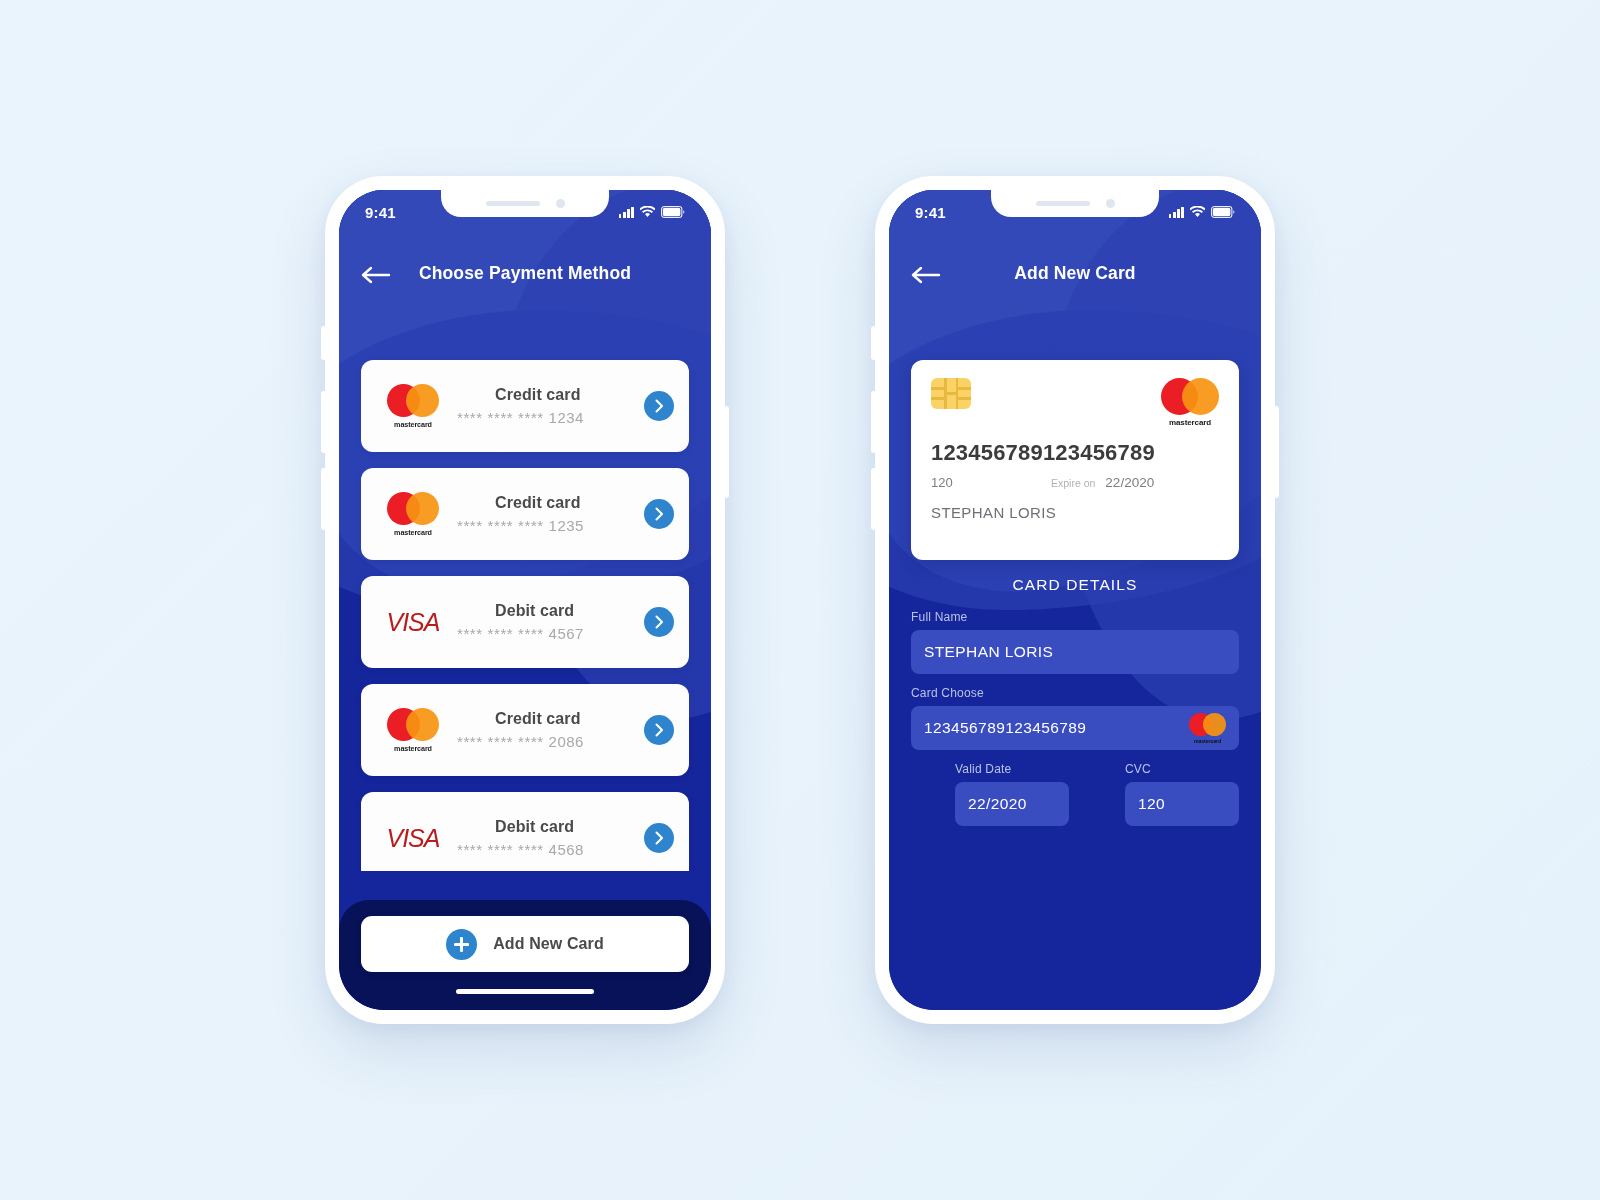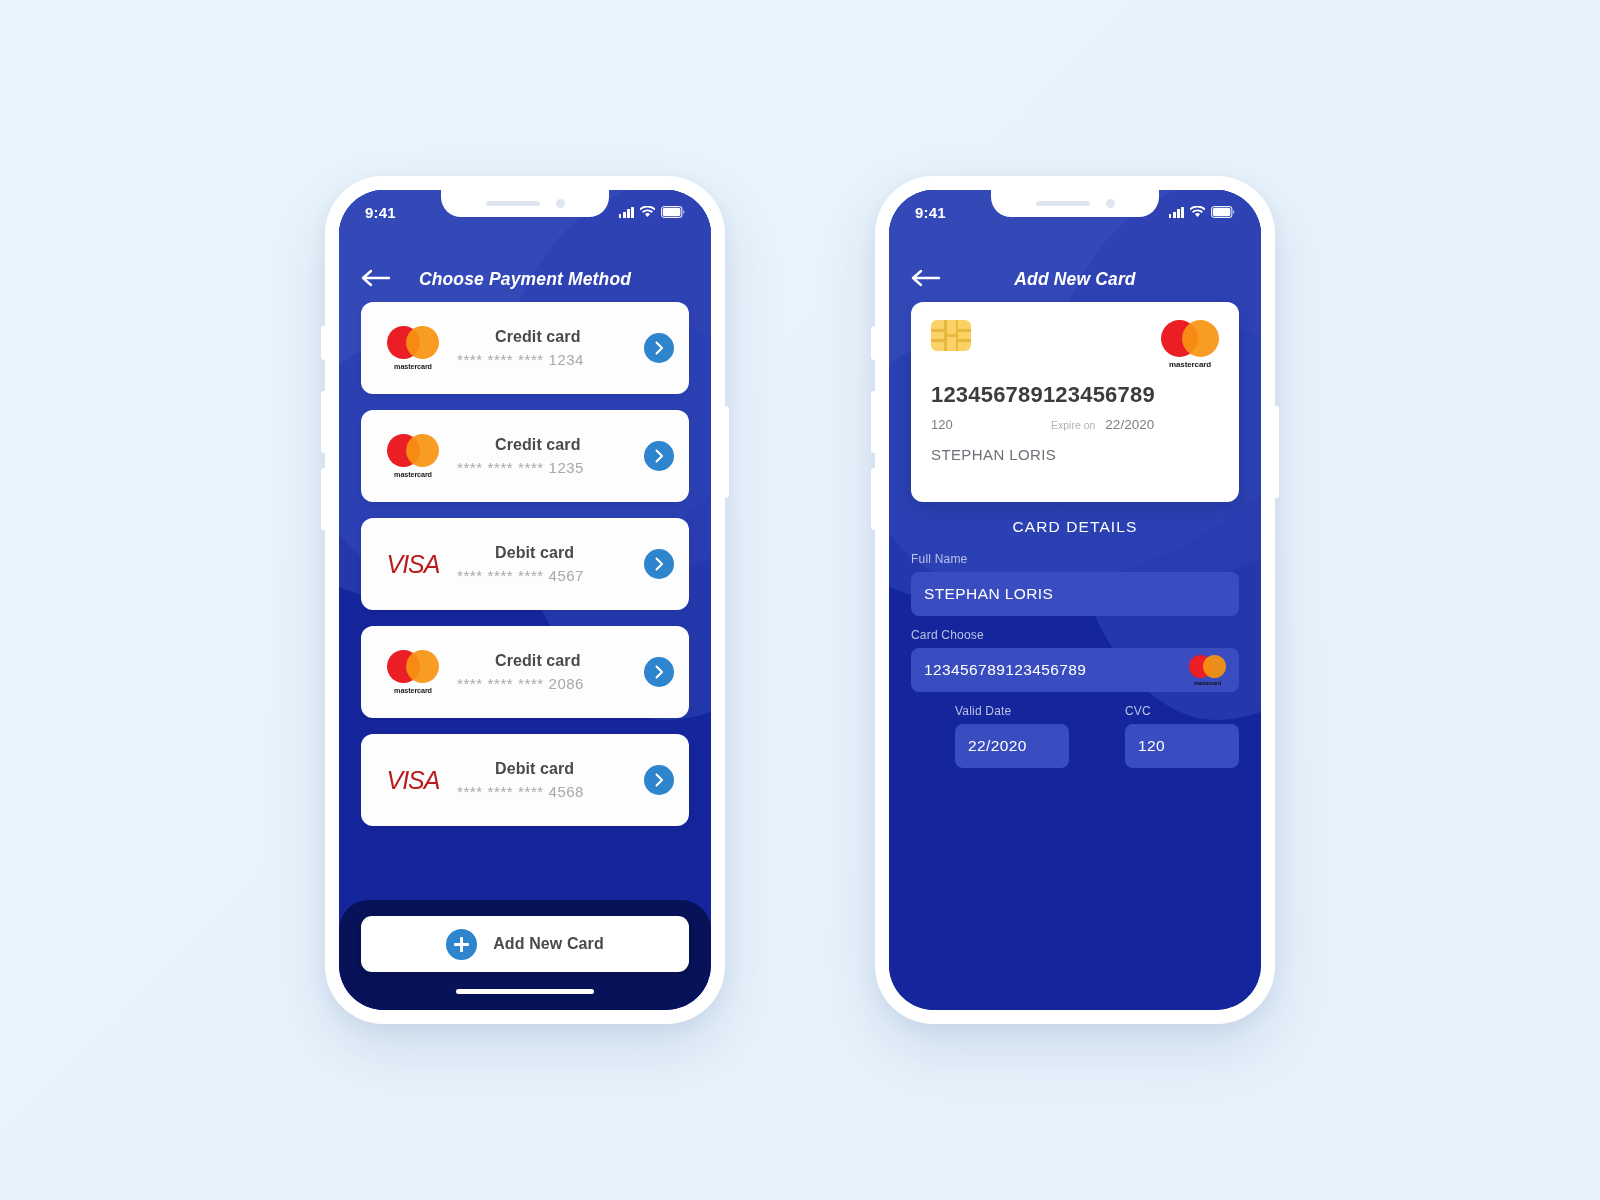--- a/index.html
+++ b/index.html
@@ -50,20 +50,21 @@
 
   .screen {
     position: relative;
     width: 100%;
     height: 100%;
     border-radius: 45px;
     overflow: hidden;
     background: #1f33a8;
     display: flex;
     flex-direction: column;
+    gap: 29px;
   }
 
   
   .screen-bg {
     position: absolute;
     inset: 0;
     background: #15259b;
     z-index: 0;
   }
   .wave {
@@ -141,23 +142,22 @@
     border-radius: 50%;
   }
 
   
   .app-header {
     position: relative;
     z-index: 3;
     height: 56px;
     flex: 0 0 56px;
     display: flex;
-    align-items: flex-end;
+    align-items: flex-start;
     padding: 0 22px;
-    font-style: italic;
   }
   .back-arrow {
     width: 30px;
     height: 24px;
     flex: 0 0 30px;
     display: flex;
     align-items: center;
     cursor: pointer;
   }
   .header-title {

